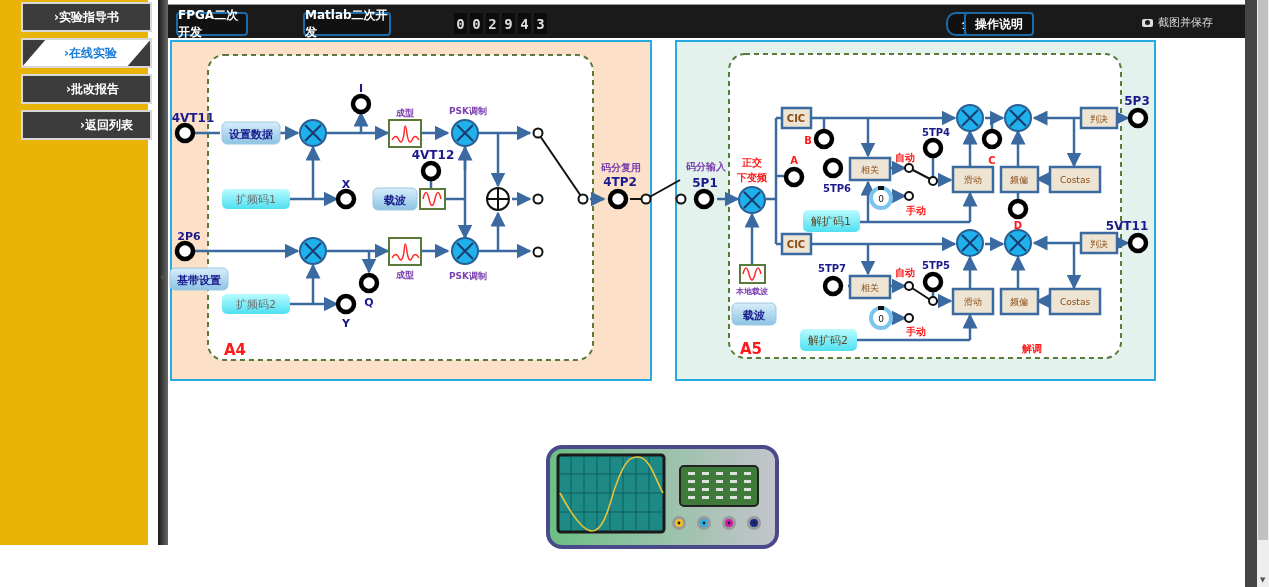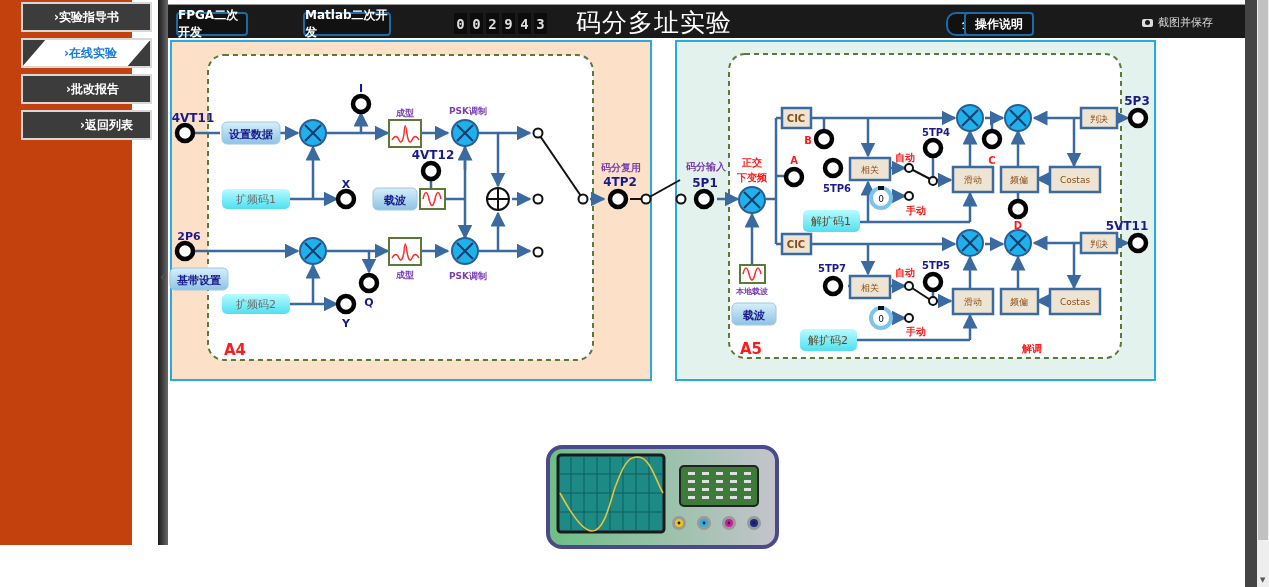--- a/index.html
+++ b/index.html
@@ -1,20 +1,20 @@
 <!DOCTYPE html>
 <html><head>
 <meta charset="utf-8">
 <style>
   * { box-sizing: border-box; margin: 0; padding: 0; }
   html, body { width: 1269px; height: 587px; overflow: hidden; background: #ffffff; font-family: "DejaVu Sans", sans-serif; }
   #root { position: relative; width: 1269px; height: 587px; }
 
   
-  .sidebar { position: absolute; left: 0; top: 0; width: 132px; height: 545px; background: #c2410c; }
+  .sidebar { position: absolute; left: 0; top: 0; width: 148px; height: 545px; background: #eab308; }
   .side-btn { position: absolute; left: 21px; width: 131px; height: 30px; border: 2px solid #d8d8d8; background: #3c3c3c; color: #ffffff; font-size: 12px; font-weight: bold; display: flex; align-items: center; justify-content: center; cursor: pointer; }
   .side-btn.active { background: #ffffff; color: #1a7cd6; overflow: hidden; padding-left: 8px; }
   .side-btn.active::before { content: ""; position: absolute; left: -2px; top: -2px; border-top: 30px solid #3c3c3c; border-right: 26px solid transparent; }
   .side-btn.active::after { content: ""; position: absolute; right: -2px; bottom: -2px; border-bottom: 30px solid #3c3c3c; border-left: 26px solid transparent; }
   .side-btn span { position: relative; z-index: 2; }
   .sidebar-strip { position: absolute; left: 158px; top: 0; width: 10px; height: 545px; background: linear-gradient(to right, #1a1a1a, #6a6a6a); }
   .collapse-handle { position: absolute; left: 160px; top: 270px; color: #555; font-size: 12px; font-weight: bold; }
 
   
   .topbar { position: absolute; left: 168px; top: 4px; width: 1077px; height: 34px; background: #1a1a1a; border-top: 1px solid #999; }
@@ -73,21 +73,20 @@
     <div class="top-btn" style="left:8px;width:72px;">FPGA二次开发</div>
     <div class="top-btn" style="left:127px;width:88px;margin-left:8px;">Matlab二次开发</div>
     <div class="counter">
       <div class="digit">0</div>
       <div class="digit">0</div>
       <div class="digit">2</div>
       <div class="digit">9</div>
       <div class="digit">4</div>
       <div class="digit">3</div>
     </div>
-    <div class="title">码分多址实验</div>
     <div class="top-btn" style="left:778px;width:56px;border-radius:10px;">全屏</div>
     <div class="top-btn" style="left:796px;width:70px;">操作说明</div>
     <div class="top-btn" style="left:876px;width:68px;margin-top:41px;">技术支持</div>
     <div class="snap">
       <span class="cam"></span>
       <span>截图并保存</span>
     </div>
   </div>
 
   <div class="panel panel-a4"></div>

